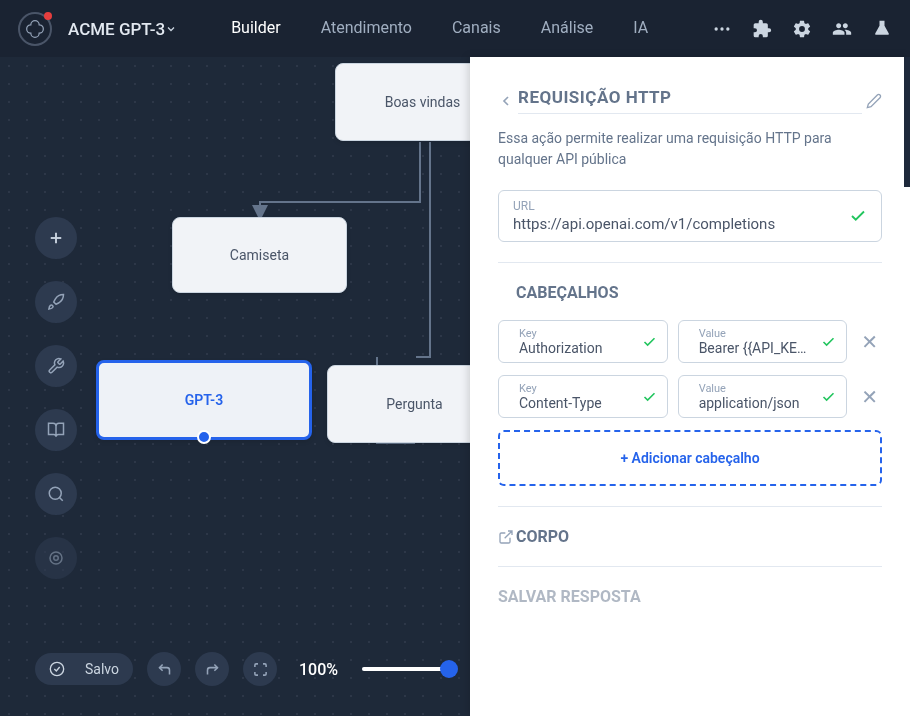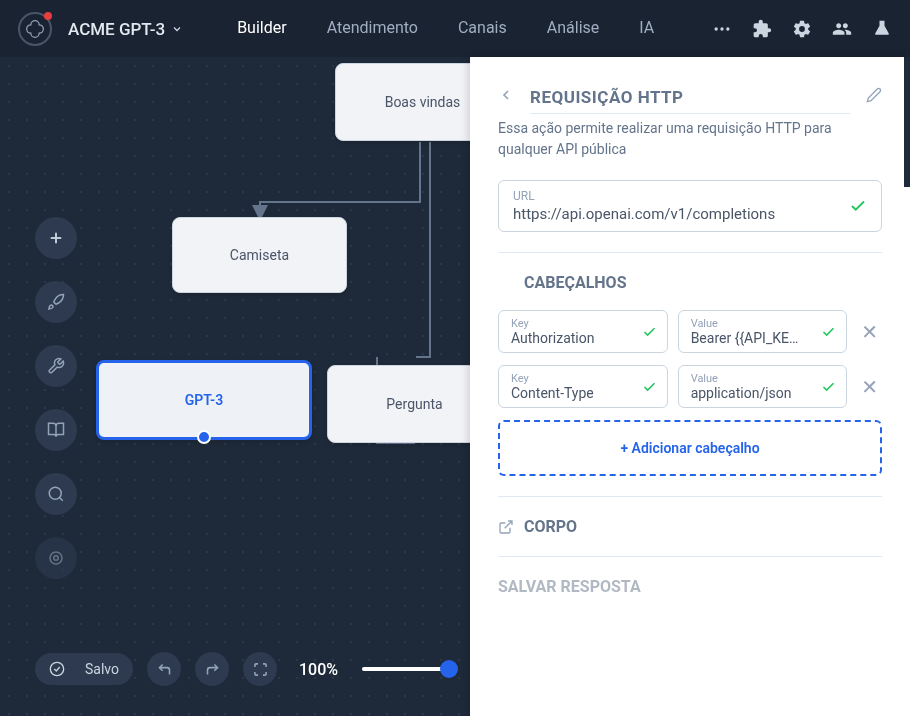--- a/index.html
+++ b/index.html
@@ -1,20 +1,20 @@
 <!DOCTYPE html>
 <html><head>
 <meta charset="utf-8">
 <style>
 *{margin:0;padding:0;box-sizing:border-box;font-family:-apple-system,BlinkMacSystemFont,"Segoe UI",Roboto,sans-serif}
 body{width:910px;height:716px;background:#1e2939;overflow:hidden;position:relative}
 .topbar{height:57px;background:#1a2332;display:flex;align-items:center;padding:0 18px;gap:8px}
 .logo{width:34px;height:34px;border-radius:50%;border:2px solid #4a5568;display:flex;align-items:center;justify-content:center;position:relative}
 .logo-dot{position:absolute;top:-2px;right:-2px;width:8px;height:8px;background:#e53e3e;border-radius:50%}
-.app-title{color:#e2e8f0;font-size:17px;font-weight:500;margin-left:8px;display:flex;align-items:center;gap:6px}
+.app-title{color:#e2e8f0;font-size:17px;font-weight:500;margin-left:8px;display:flex;align-items:center;}
 .chevron-down{width:12px;height:12px}
 .nav-tabs{display:flex;gap:4px;margin-left:28px}
 .nav-tab{padding:30px 18px;color:#a0aec0;font-size:16px;cursor:pointer;border-bottom:3px solid transparent}
 .nav-tab.active{color:#fff;border-bottom-color:#3182ce}
 .topbar-right{margin-left:auto;display:flex;align-items:center;gap:20px;color:#cbd5e0}
 .topbar-icon{width:20px;height:20px;cursor:pointer}
 .canvas{position:absolute;top:57px;left:0;right:0;bottom:0;background:#1e2939;background-image:radial-gradient(circle,#2d3748 1px,transparent 1px);background-size:18px 18px}
 .sidebar{position:absolute;left:35px;top:160px;display:flex;flex-direction:column;gap:22px;z-index:5}
 .side-btn{width:42px;height:42px;border-radius:50%;background:#2d3a4f;display:flex;align-items:center;justify-content:center;cursor:pointer;color:#94a3b8}
 .side-btn:first-child{background:#2d3a4f}
@@ -22,32 +22,32 @@
 .node.selected{border:3px solid #2563eb;background:#eef2f7;color:#2563eb;font-weight:600}
 .node-handle{position:absolute;bottom:-7px;left:50%;transform:translateX(-50%);width:14px;height:14px;background:#2563eb;border-radius:50%;border:2px solid #fff}
 .bottom-bar{position:absolute;bottom:30px;left:35px;display:flex;align-items:center;gap:14px;z-index:5}
 .save-pill{display:flex;align-items:center;gap:20px;background:#2d3a4f;padding:8px 14px;border-radius:20px;color:#cbd5e0;font-size:14px}
 .circ-btn{width:34px;height:34px;border-radius:50%;background:#2d3a4f;display:flex;align-items:center;justify-content:center;cursor:pointer;color:#94a3b8}
 .zoom-label{color:#fff;font-size:16px;font-weight:500;margin-left:8px}
 .slider{width:92px;height:4px;background:#4a5568;border-radius:2px;position:relative;margin-left:10px}
 .slider-fill{position:absolute;left:0;top:0;bottom:0;width:90%;background:#fff;border-radius:2px}
 .slider-thumb{position:absolute;right:-4px;top:50%;transform:translateY(-50%);width:18px;height:18px;background:#2563eb;border-radius:50%}
 .panel{position:absolute;top:57px;right:0;width:440px;bottom:0;background:#fff;box-shadow:-2px 0 8px rgba(0,0,0,0.15);padding:30px 28px;overflow-y:auto;z-index:10}
-.panel-header{display:flex;align-items:flex-start;gap:16px;margin-bottom:4px}
+.panel-header{display:flex;align-items:center;gap:4px;margin-bottom:14px}
 .panel-title{color:#64748b;font-size:17px;font-weight:700;letter-spacing:0.5px;flex:1;border-bottom:1px solid #e2e8f0;padding-bottom:6px}
 .panel-desc{color:#64748b;font-size:14px;line-height:1.5;margin-bottom:20px}
 .field{border:1px solid #cbd5e0;border-radius:6px;padding:8px 14px;margin-bottom:12px;position:relative}
 .field-label{color:#94a3b8;font-size:12px;margin-bottom:2px}
 .field-value{color:#4a5568;font-size:15px}
 .field-chevron{position:absolute;right:14px;top:50%;transform:translateY(-50%);color:#94a3b8}
 .field-check{position:absolute;right:14px;top:50%;transform:translateY(-50%);color:#22c55e}
 .divider{height:1px;background:#e2e8f0;margin:20px 0}
-.section-header{display:flex;align-items:center;gap:10px;color:#64748b;font-size:16px;font-weight:700;margin-bottom:18px}
+.section-header{display:flex;align-items:center;gap:2px;color:#64748b;font-size:16px;font-weight:700;margin-bottom:18px}
 .header-row{display:flex;gap:10px;margin-bottom:12px;align-items:center}
-.kv-field{flex:1;border:1px solid #cbd5e0;border-radius:6px;padding:6px 12px;position:relative}
+.kv-field{flex:1;border:1px solid #cbd5e0;border-radius:6px;padding:6px 20px;position:relative}
 .kv-label{color:#94a3b8;font-size:11px}
 .kv-value{color:#4a5568;font-size:14px;white-space:nowrap;overflow:hidden;text-overflow:ellipsis;max-width:110px}
 .kv-check{position:absolute;right:10px;top:50%;transform:translateY(-50%);color:#22c55e}
 .remove-btn{color:#94a3b8;cursor:pointer;padding:4px;font-size:20px}
 .add-header{border:2px dashed #2563eb;border-radius:6px;padding:18px;text-align:center;color:#2563eb;font-size:14px;font-weight:600;cursor:pointer;margin-top:8px}
 .scroll-indicator{position:absolute;top:57px;right:0;width:6px;height:130px;background:#1e293b;z-index:20}
 svg{display:block}
 </style>
 </head>
 <body>

